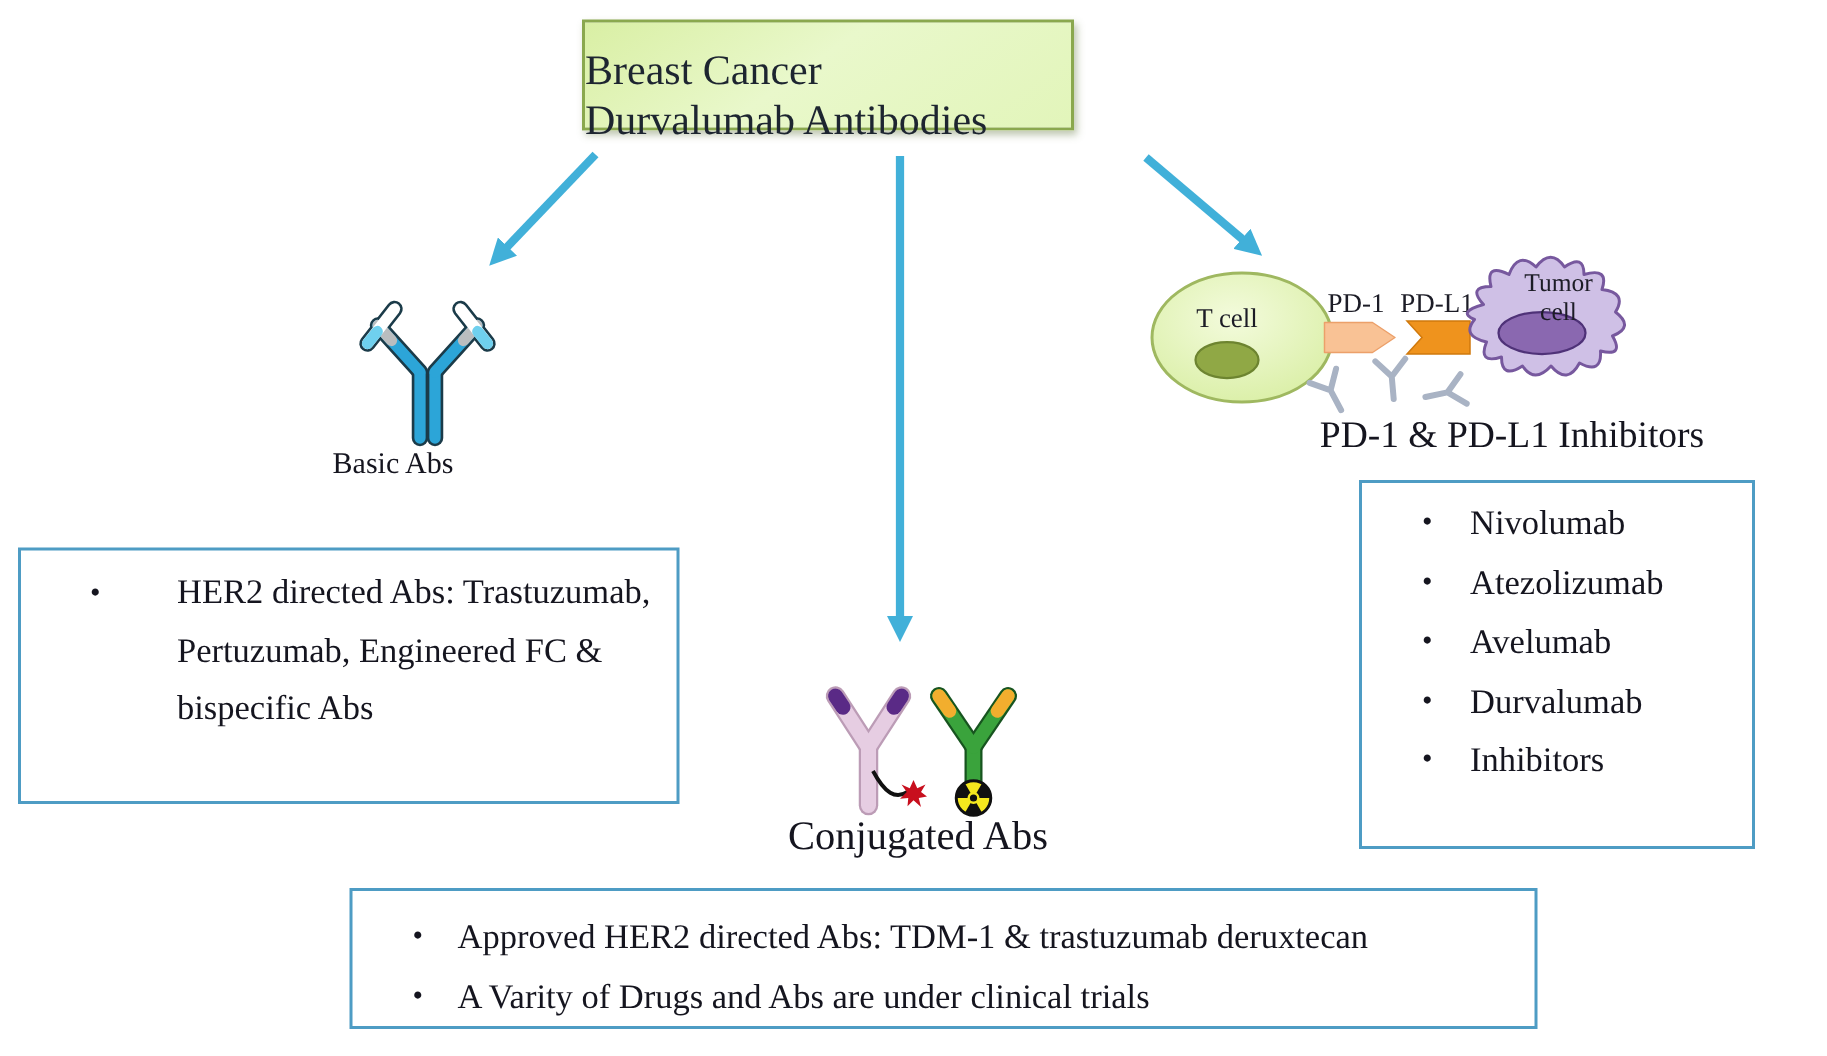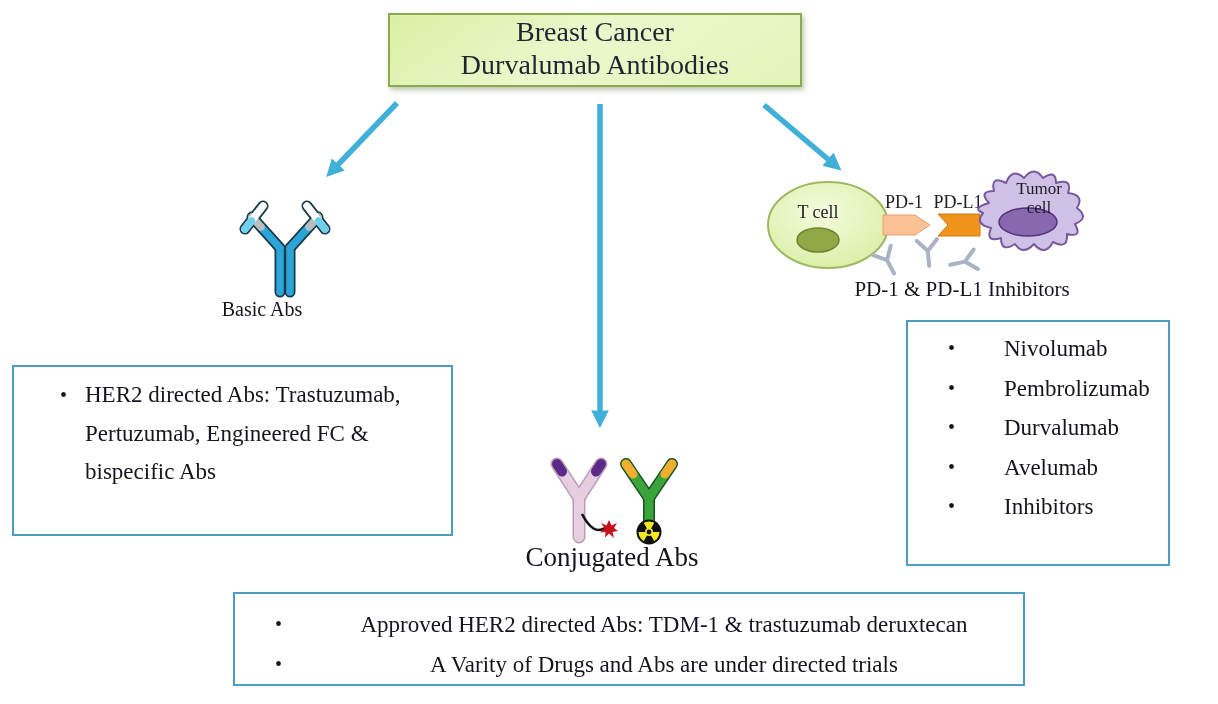--- a/index.html
+++ b/index.html
@@ -4,49 +4,49 @@
 <style>
   html,body{margin:0;padding:0;background:#ffffff;}
   #canvas{
     position:relative;width:1218px;height:704px;background:#ffffff;overflow:hidden;
     font-family:"Liberation Serif","DejaVu Serif",serif;color:#15151f;
   }
   .abs{position:absolute;}
 
   
   .title-box{
-    left:388px;top:13px;width:414px;height:74px;box-sizing:border-box;
+    left:388px;top:13px;width:328px;height:74px;box-sizing:border-box;
     background:linear-gradient(145deg,#d9efa4 0%,#e9f8cb 45%,#e2f5ba 100%);
     border:2px solid #8aa84e;
     box-shadow:2px 3px 5px rgba(110,130,80,.45);
-    text-align:center;padding-top:0;
+    text-align:left;padding-top:16px;
   }
   .title-box .ln{font-size:28px;line-height:33px;color:#1d2530;}
 
   
   .sec-label{text-align:center;color:#15151f;}
   .label-basic{left:162px;top:298px;width:200px;font-size:20px;}
   .label-conj{left:512px;top:542px;width:200px;font-size:27px;}
-  .label-inhib{left:810px;top:277px;width:304px;font-size:21px;}
+  .label-inhib{left:856px;top:277px;width:304px;font-size:25px;}
 
   
   .bullet-box{box-sizing:border-box;background:#ffffff;border:2px solid #4e9cc4;}
   .bullet-box ul{margin:0;padding:0;list-style:none;}
   .bullet-box li{position:relative;font-size:23px;color:#15151f;}
   .bullet-box li::before{content:"\2022";position:absolute;font-size:20px;}
 
   .box-basic{left:12px;top:365px;width:441px;height:171px;padding-top:9px;}
-  .box-basic li{padding-left:71px;padding-right:4px;line-height:38.5px;}
+  .box-basic li{padding-left:104px;padding-right:4px;line-height:38.5px;}
   .box-basic li::before{left:46px;}
 
   .box-inhib{left:906px;top:320px;width:264px;height:246px;padding-top:7px;}
-  .box-inhib li{padding-left:96px;line-height:39.5px;white-space:nowrap;}
+  .box-inhib li{padding-left:72px;line-height:39.5px;white-space:nowrap;}
   .box-inhib li::before{left:40px;}
 
-  .box-conj{left:233px;top:592px;width:792px;height:94px;padding-top:11px;text-align:center;}
+  .box-conj{left:233px;top:592px;width:792px;height:94px;padding-top:11px;}
   .box-conj li{padding-left:70px;line-height:39.5px;white-space:nowrap;}
   .box-conj li::before{left:40px;}
 
   svg{display:block;}
   svg text{font-family:"Liberation Serif","DejaVu Serif",serif;fill:#1c1c26;}
 </style>
 </head>
 <body>
 
 <div id="canvas">
@@ -144,21 +144,21 @@
       <circle cx="42" cy="80" r="4" fill="#f5e81e"></circle>
       <circle cx="42" cy="80" r="2.4" fill="#101010"></circle>
     </g>
   </svg>
 
   <div class="abs sec-label label-conj">Conjugated Abs</div>
 
   <div class="abs bullet-box box-conj">
     <ul>
       <li>Approved HER2 directed Abs: TDM-1 &amp; trastuzumab deruxtecan</li>
-      <li>A Varity of Drugs and Abs are under directed trials</li>
+      <li>A Varity of Drugs and Abs are under clinical trials</li>
     </ul>
   </div>
 
   <svg class="abs" style="left:762px;top:165px" width="332" height="130" viewBox="0 0 332 130">
     <defs>
       <radialGradient id="tg" cx="45%" cy="35%" r="75%">
         <stop offset="0%" stop-color="#f3fbdc"></stop>
           <stop offset="100%" stop-color="#d8eea2"></stop>
       </radialGradient>
     </defs>
@@ -185,20 +185,20 @@
       <path transform="translate(166,88) rotate(-5)" d="M-10,-13 L0,-2 L10,-13 M0,-2 L0,13"></path>
       <path transform="translate(201,97) rotate(78)" d="M-10,-13 L0,-2 L10,-13 M0,-2 L0,13"></path>
     </g>
   </svg>
 
   <div class="abs sec-label label-inhib">PD-1 &amp; PD-L1 Inhibitors</div>
 
   <div class="abs bullet-box box-inhib">
     <ul>
       <li>Nivolumab</li>
-      <li>Pembrolizumab</li>
+      <li>Atezolizumab</li>
+      <li>Avelumab</li>
       <li>Durvalumab</li>
-      <li>Avelumab</li>
       <li>Inhibitors</li>
     </ul>
   </div>
 
 </div>
 
 </body></html>

